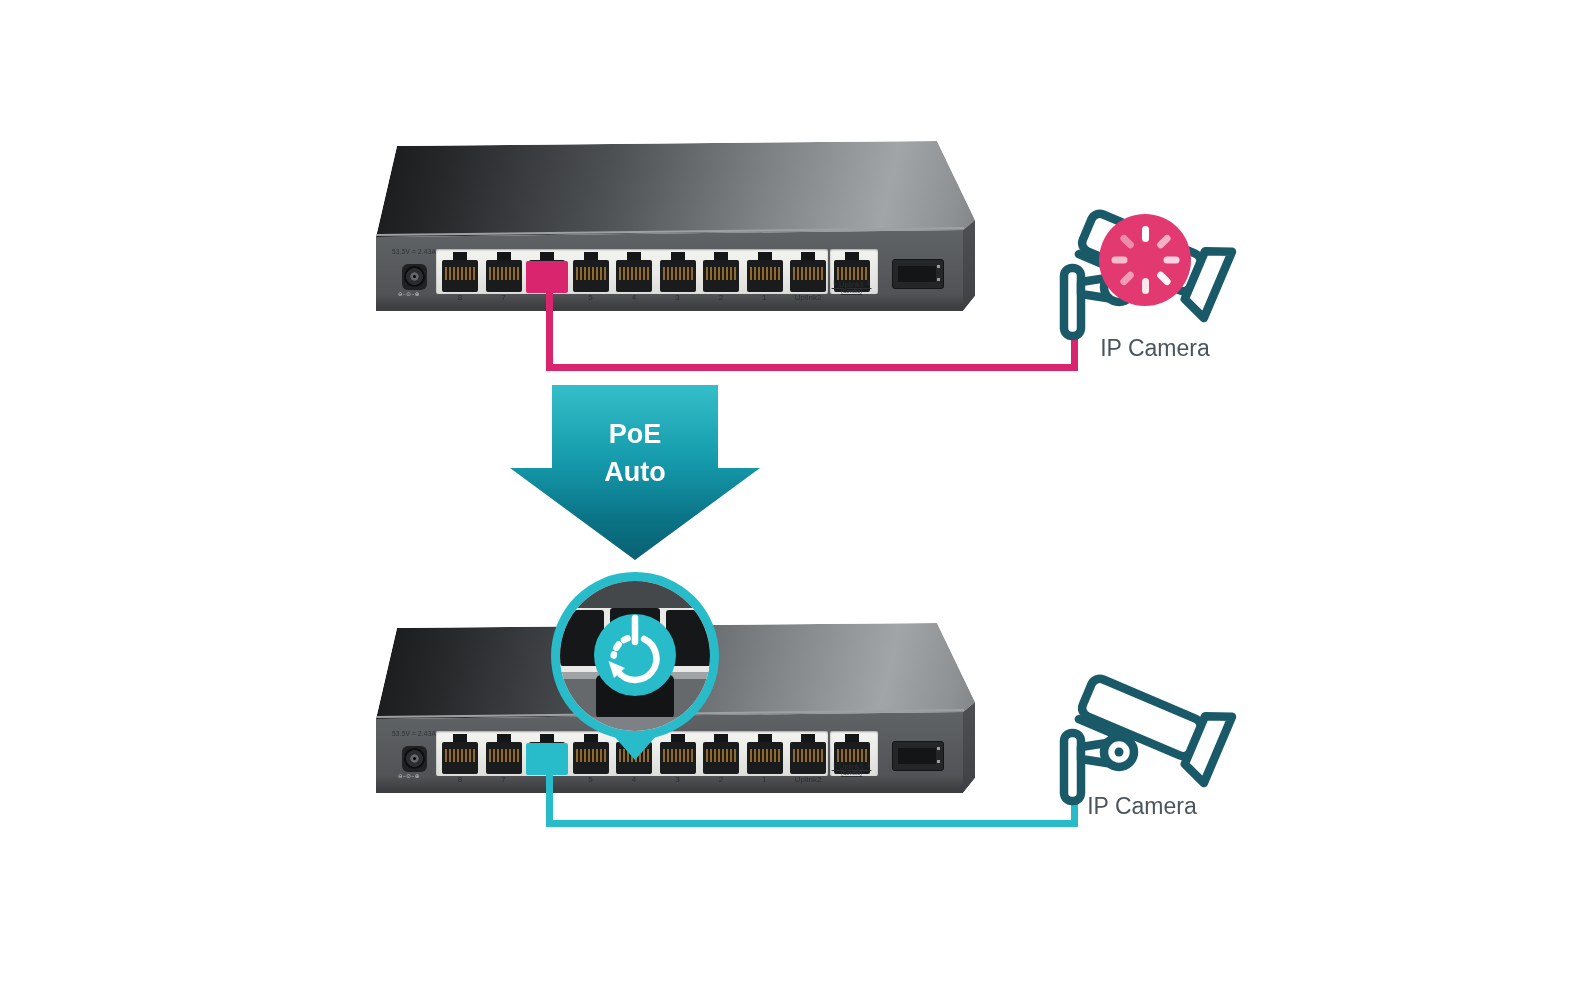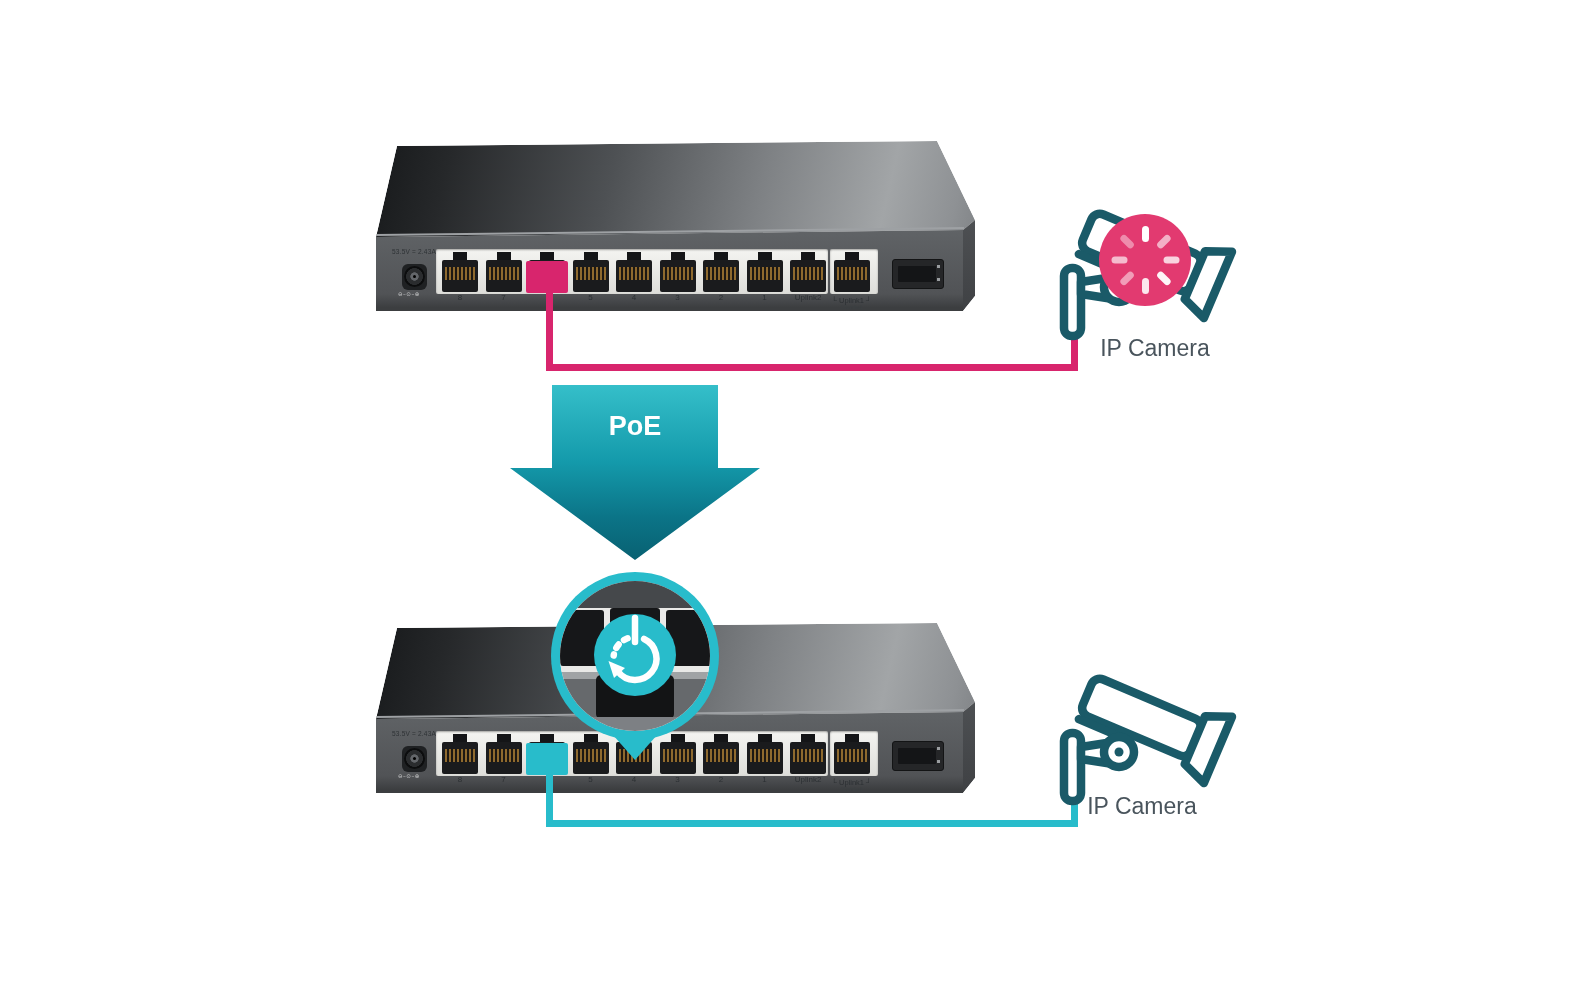--- a/index.html
+++ b/index.html
@@ -36,40 +36,40 @@
   .strip-a{left:60px;width:392px;}
   .strip-b{left:454px;width:48px;}
   .port{position:absolute;top:112px;width:38px;height:40px;}
   .ptab{position:absolute;left:12px;top:0;width:14px;height:9px;background:#141517;}
   .popen{position:absolute;left:1px;right:1px;top:8px;bottom:0;background:#1a1b1d;border-radius:2px;}
   .pins{position:absolute;left:3px;right:3px;top:7px;height:13px;
     background:repeating-linear-gradient(90deg,#8f6a2e 0 2px,#1d1812 2px 4px);}
   .plug{position:absolute;left:-2px;right:-2px;top:9px;bottom:-1px;border-radius:2px;}
   .plabel{position:absolute;top:153px;transform:translateX(-50%);font-size:8px;color:#2c3033;
     white-space:nowrap;text-align:center;}
-  .uplink1{font-size:7.5px;top:156px;}
+  .uplink1{font-size:7.5px;top:140px;text-decoration:underline;}
   .uplink1 .combo{font-size:5.5px;margin-top:-1px;color:#3c4043;}
   .sfp{position:absolute;left:516px;top:119px;width:50px;height:28px;border-radius:3px;
     background:#252628;border:1px solid #131415;}
   .sfp-inner{position:absolute;left:5px;right:7px;top:6px;bottom:6px;background:#141517;border-radius:1px;}
   .sfp:before{content:"";position:absolute;right:3px;top:5px;width:3px;height:3px;background:#9a9da0;}
   .sfp:after{content:"";position:absolute;right:3px;bottom:7px;width:3px;height:3px;background:#9a9da0;}
 
   
   .cable{position:absolute;}
   .c-m{background:var(--magenta);}
   .c-t{background:var(--teal);}
 
   
   #poe-arrow{position:absolute;left:505px;top:378px;width:260px;height:186px;
     clip-path:polygon(47px 7px,213px 7px,213px 90px,255px 90px,130px 182px,5px 90px,47px 90px);
     background:linear-gradient(180deg,var(--arrow-top) 0%,#149aab 45%,#0b7487 75%,var(--arrow-bottom) 100%);}
   #poe-arrow .arrow-text{position:absolute;left:0;right:0;top:33px;text-align:center;
     color:#fff;font-size:27px;font-weight:bold;line-height:30px;}
-  #poe-arrow .arrow-text span{display:block;}
+  #poe-arrow .arrow-text span{display:block;margin-top:8px;}
 
   
   .camera{position:absolute;width:205px;height:170px;}
   #camera-top{left:1040px;top:183px;}
   #camera-bottom{left:1040px;top:648px;}
   .cam-label{position:absolute;width:140px;text-align:center;font-size:23px;color:var(--label);}
   #camera-top-label{left:1085px;top:335px;}
   #camera-bottom-label{left:1072px;top:793px;}
 
   
@@ -269,20 +269,21 @@
   <div class="cable c-m" style="left:546px;top:364px;width:532px;height:7px;"></div>
   <div class="cable c-m" style="left:1071px;top:333px;width:7px;height:38px;"></div>
 
   <div class="cable c-t" style="left:546px;top:766px;width:7px;height:61px;"></div>
   <div class="cable c-t" style="left:546px;top:820px;width:532px;height:7px;"></div>
   <div class="cable c-t" style="left:1071px;top:799px;width:7px;height:28px;"></div>
 
   <div id="poe-arrow">
     <div class="arrow-text">
       <span>PoE</span>
+      <span>Auto</span>
     </div>
   </div>
 
   <svg width="0" height="0" style="position:absolute">
     <defs>
       <g id="cam-shape" stroke="#1a5a68" stroke-width="8.5" fill="#ffffff" stroke-linejoin="round" stroke-linecap="round">
         <g transform="rotate(23 55 28)">
           <rect x="55" y="28" width="118" height="40" rx="9"></rect>
           <path d="M172 22 L197 12 L197 84 L172 74 Z"></path>
           <path d="M57 74 L108 74" fill="none"></path>

